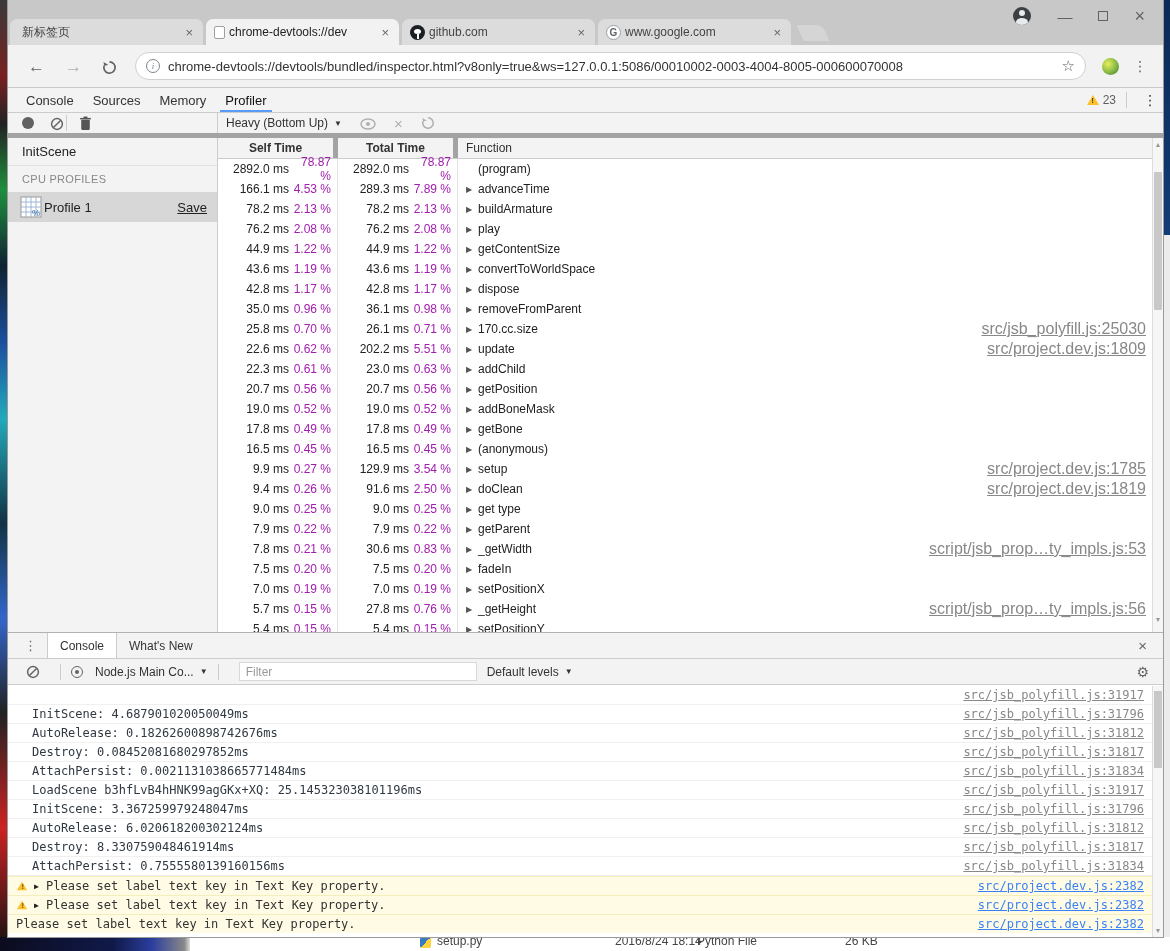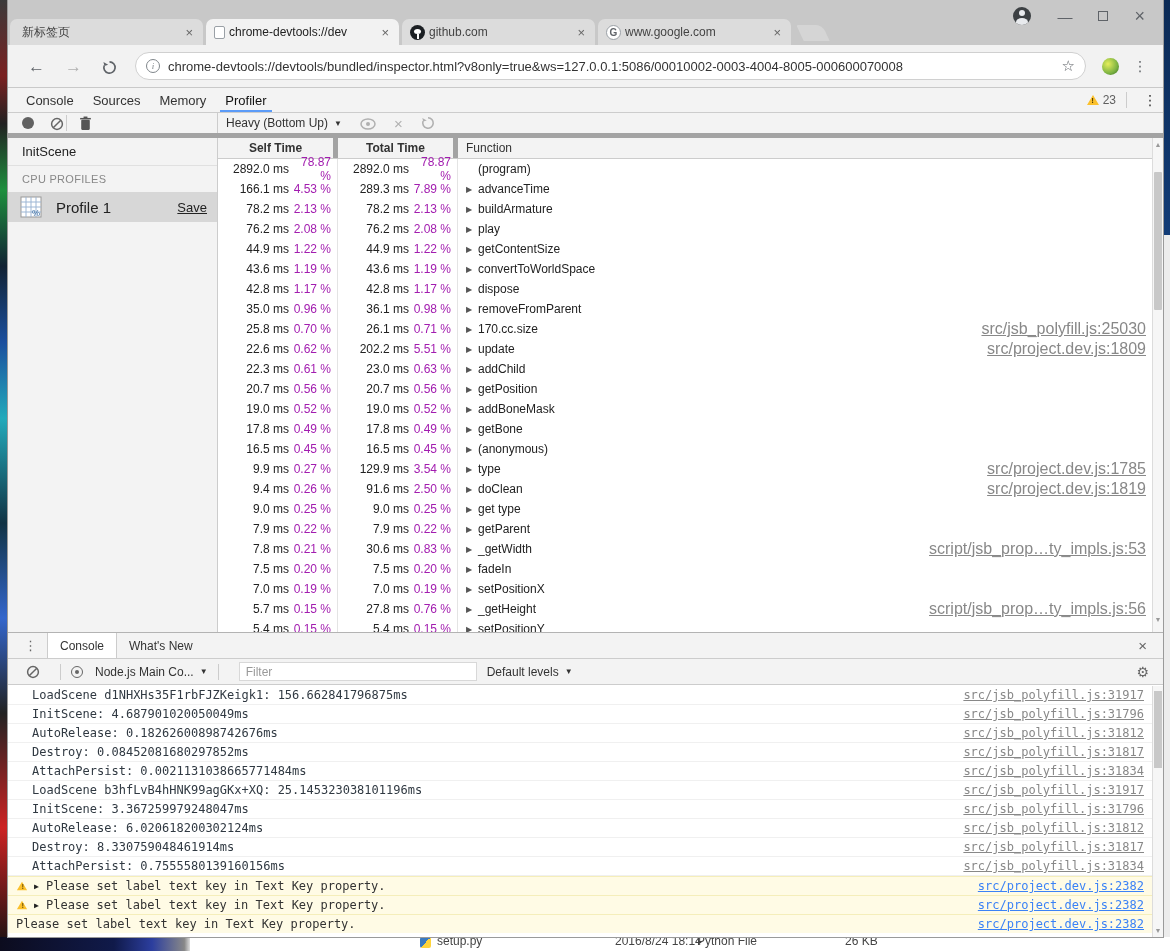--- a/index.html
+++ b/index.html
@@ -70,21 +70,21 @@
   .dd-label { display:flex; align-items:center; gap:6px; }
   .dd-caret { font-size:8px; color:#333; }
   .tb-right .gico { margin-left:18px; }
 
   
   .dt-body { position:absolute; left:0; top:138px; width:100%; height:494px; background:#fff; }
   .sidebar { position:absolute; left:0; top:0; width:210px; height:100%; background:#f3f3f3; border-right:1px solid #ccc; font-size:12px; }
   .sb-head { height:28px; display:flex; align-items:center; padding-left:14px; color:#222; font-size:13px; border-bottom:1px solid #e0e0e0; }
   .sb-section { height:26px; display:flex; align-items:center; padding-left:14px; color:#888; font-size:11px; letter-spacing:.3px; }
   .sb-item { height:30px; display:flex; align-items:center; background:#d7d7d7; padding:0 10px 0 12px; color:#222; }
-  .sb-item .nm { flex:1; margin-left:14px; font-size:15px; }
+  .sb-item .nm { flex:1; margin-left:2px; font-size:13px; }
   .sb-save { text-decoration:underline; color:#222; font-size:13px; }
 
   
   .grid { position:absolute; left:210px; top:0; right:11px; height:100%; overflow:hidden; font-size:12px; }
   .ghead { height:21px; background:#f3f3f3; border-bottom:1px solid #ccc; display:flex; color:#333; }
   .gh-cell { display:flex; align-items:center; justify-content:center; }
   .gh-self,.gh-total { width:120px; border-right:5px solid #a3a3a3;font-weight:bold; }
   .gh-fn { flex:1; justify-content:flex-start; padding-left:8px; }
   .grow { height:20px; display:flex; align-items:center; position:relative; }
   .c-time { width:120px; display:flex; align-items:center; height:100%; border-right:1px solid #e4e4e4; }
@@ -474,21 +474,21 @@
             <div class="c-time">
               <span class="c-ms">9.9 ms</span>
               <span class="c-pct">0.27 %</span>
             </div>
             <div class="c-time">
               <span class="c-ms">129.9 ms</span>
               <span class="c-pct">3.54 %</span>
             </div>
             <div class="c-fn">
               <span class="c-arrow">▶</span>
-              <span class="">type</span>
+              <span class="">setup</span>
               <span class="c-link">src/project.dev.js:1785</span>
             </div>
           </div>
           <div class="grow">
             <div class="c-time">
               <span class="c-ms">9.4 ms</span>
               <span class="c-pct">0.26 %</span>
             </div>
             <div class="c-time">
               <span class="c-ms">91.6 ms</span>
@@ -632,21 +632,20 @@
       <input class="filter-input" placeholder="Filter" style="">
       <span class="dd-label">
         <span>Default levels</span>
         <span class="dd-caret">▼</span>
       </span>
       <span class="dr-gear">⚙</span>
     </div>
     <div class="dr-body">
       <div id="console-messages">
           <div class="msg">
-            <span class="txt">LoadScene d1NHXHs35F1rbFJZKeigk1: 156.662841796875ms</span>
             <span class="lnk">src/jsb_polyfill.js:31917</span>
           </div>
           <div class="msg">
             <span class="txt">InitScene: 4.687901020050049ms</span>
             <span class="lnk">src/jsb_polyfill.js:31796</span>
           </div>
           <div class="msg">
             <span class="txt">AutoRelease: 0.18262600898742676ms</span>
             <span class="lnk">src/jsb_polyfill.js:31812</span>
           </div>

